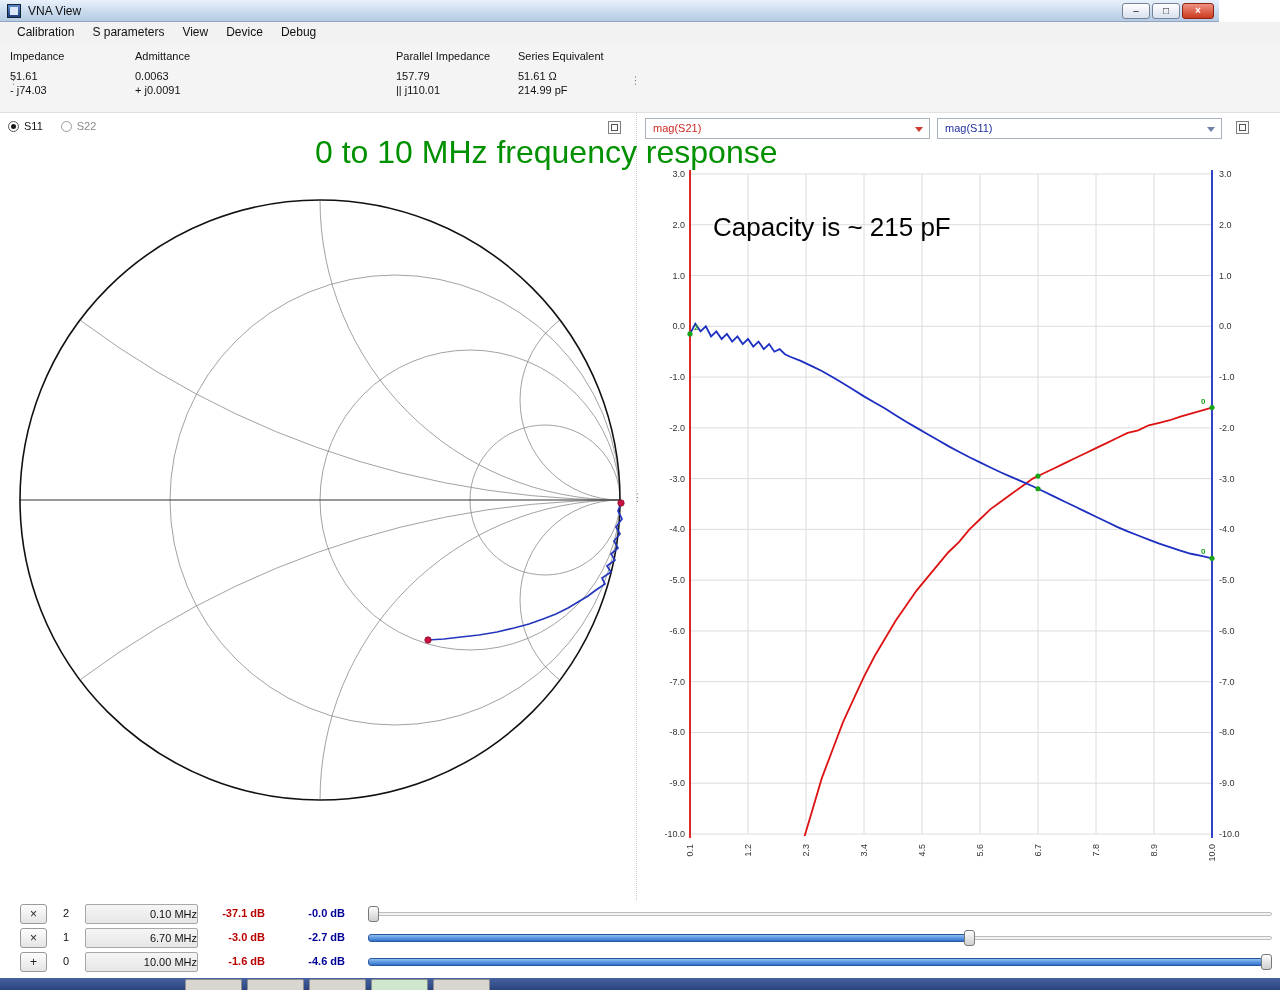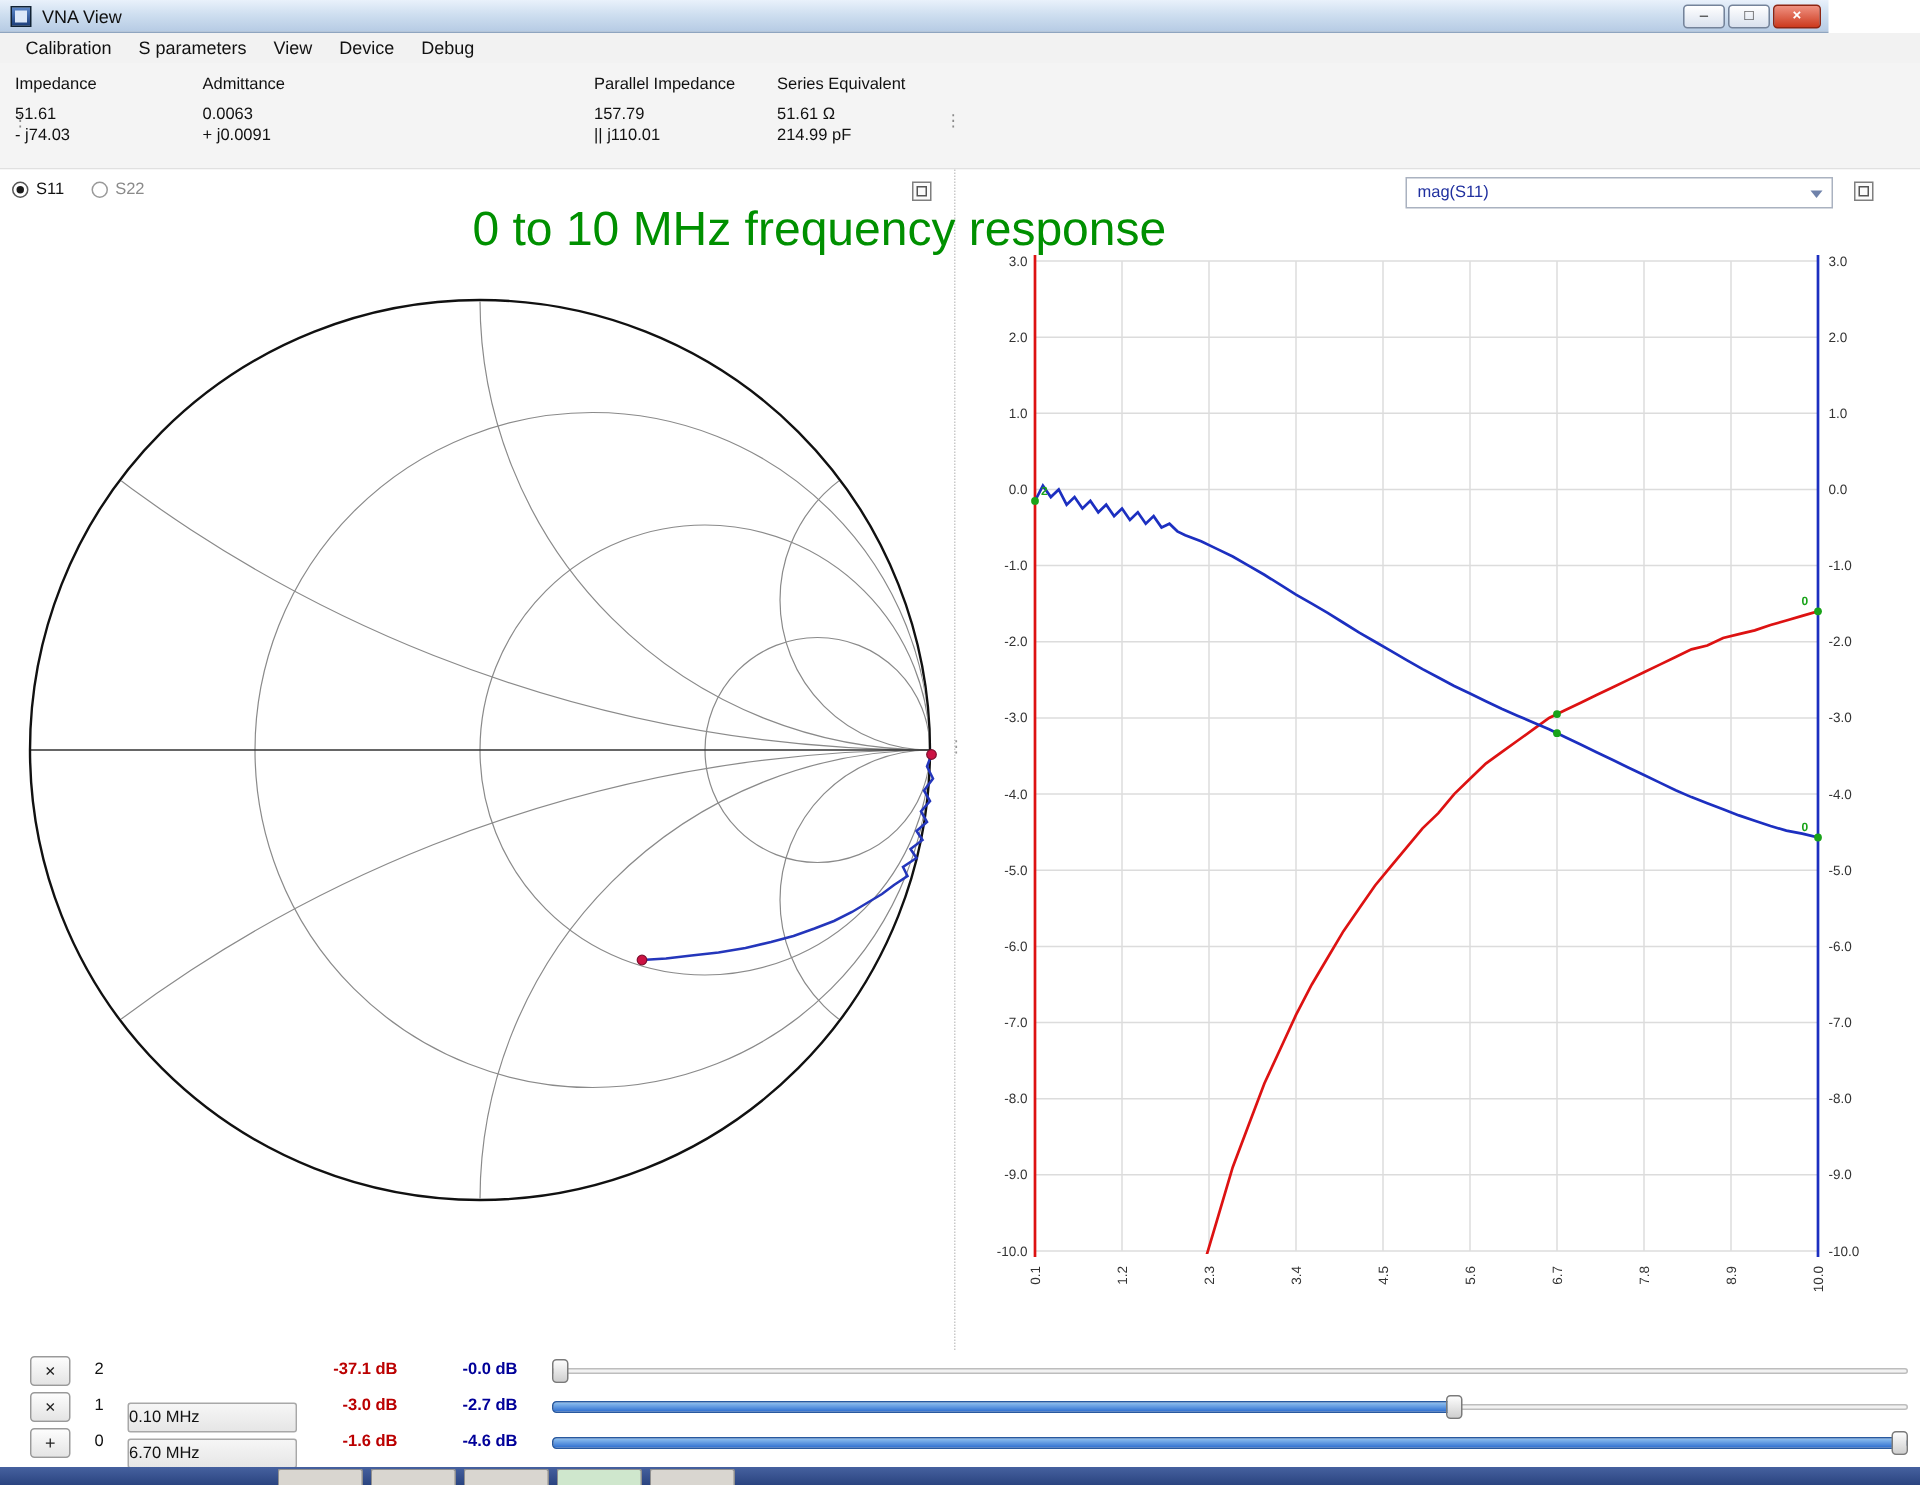--- a/index.html
+++ b/index.html
@@ -58,21 +58,21 @@
   .smith-annotation { position:absolute; left:315px; top:21px; font-size:32px; color:#009000; white-space:nowrap; }
   .plot-annotation { position:absolute; left:713px; top:95px; font-size:26px; color:#000; line-height:39px; white-space:nowrap; }
 
   
   .markers { position:absolute; left:0; top:900px; width:1280px; height:78px; background:#fff; }
   .mrow { position:absolute; left:0; width:1280px; height:24px; }
   .mbtn { position:absolute; left:20px; top:1px; width:27px; height:20px; border:1px solid #9a9a9a; border-radius:3px;
     background:linear-gradient(#fdfdfd,#e4e4e4); font-size:12px; text-align:center; line-height:18px; color:#222; }
   .midx { position:absolute; left:58px; top:4px; width:16px; text-align:center; font-size:11px; color:#111; }
   .mfreq { position:absolute; left:85px; top:1px; width:113px; height:20px; border:1px solid #a8a8a8; border-radius:2px;
-    background:linear-gradient(#f6f6f6,#e6e6e6); font-size:11px; text-align:left; line-height:18px; color:#111;margin-top:31px; }
+    background:linear-gradient(#f6f6f6,#e6e6e6); font-size:11px; text-align:right; line-height:18px; color:#111; }
   .ms21 { position:absolute; left:198px; top:4px; width:67px; text-align:right; font-size:11px; font-weight:bold; color:#bb0000; }
   .ms11 { position:absolute; left:288px; top:4px; width:57px; text-align:right; font-size:11px; font-weight:bold; color:#000099; }
   .slider { position:absolute; left:368px; top:1px; width:904px; height:20px; }
   .slider .track { position:absolute; left:0; right:0; top:8px; height:4px; background:#f2f2f2; border:1px solid #bdbdbd; border-radius:2px; }
   .slider .fill { position:absolute; left:0; top:6px; height:8px; background:linear-gradient(#8fc0ef,#2f6fd0); border:1px solid #28599f; border-radius:3px; }
   .slider .handle { position:absolute; top:2px; width:11px; height:16px; background:linear-gradient(#fdfdfd,#cfcfcf); border:1px solid #7a7a7a; border-radius:3px; }
 
   
   .taskbar { position:absolute; left:0; top:978px; width:1280px; height:12px; background:linear-gradient(#46619f,#2a4480); }
   .tb-btn { position:absolute; top:1px; width:57px; height:11px; background:#d9d6d0; border:1px solid #8f8f8f; border-bottom:none; border-radius:2px 2px 0 0; }
@@ -160,20 +160,24 @@
         <circle cx="620" cy="260" r="100" fill="none" stroke="#8a8a8a" stroke-width="0.8"></circle>
         <circle cx="620" cy="460" r="100" fill="none" stroke="#8a8a8a" stroke-width="0.8"></circle>
       </g>
       <line x1="20" y1="360" x2="620" y2="360" stroke="#333" stroke-width="1"></line>
       <circle cx="320" cy="360" r="300" fill="none" stroke="#111" stroke-width="1.6"></circle>
       <polyline points="621,363 618,371 622,379 616,387 620,394 614,401 618,408 611,414 615,420 607,426 611,432 602,438 605,444 596,450 588,456 578,462 568,468 556,474 543,479 529,484 514,488 497,492 479,495 461,497 444,499 428,500" fill="none" stroke="#2436bb" stroke-width="1.7"></polyline>
       <circle cx="621" cy="363" r="3.2" fill="#cc1243" stroke="#7d0f2e" stroke-width="0.8"></circle>
       <circle cx="428" cy="500" r="3.2" fill="#cc1243" stroke="#7d0f2e" stroke-width="0.8"></circle>
     </svg>
 
+  <div class="select-box" style="left:645px">
+    <span style="color:#cc2a22">mag(S21)</span>
+    <span class="caret red"></span>
+  </div>
   <div class="select-box" style="left:937px">
     <span style="color:#20309f">mag(S11)</span>
     <span class="caret blue"></span>
   </div>
   <div class="detach-btn" style="left:1236px;top:8px">
       <span></span>
     </div>
   <svg id="plot-svg" width="643" height="758" viewBox="0 0 643 758">
       <line x1="53" y1="34" x2="575" y2="34" stroke="#dcdcdc" stroke-width="1"></line>
       <text x="48" y="37" text-anchor="end" font-size="9" fill="#333">3.0</text>
@@ -251,20 +255,21 @@
       <circle cx="401.00000000000006" cy="336.07692307692304" r="2.6" fill="#19a319"></circle>
       <circle cx="401.00000000000006" cy="348.7692307692308" r="2.6" fill="#19a319"></circle>
       <circle cx="575" cy="267.53846153846155" r="2.6" fill="#19a319"></circle>
       <text x="564" y="263.53846153846155" font-size="8" fill="#19a319" font-weight="bold">0</text>
       <circle cx="575" cy="418.32307692307694" r="2.6" fill="#19a319"></circle>
       <text x="564" y="414.32307692307694" font-size="8" fill="#19a319" font-weight="bold">0</text>
     </svg>
 
   <div class="smith-annotation">0 to 10 MHz frequency response</div>
   <div class="plot-annotation">
+    <div>Capacity is ~ 215 pF</div>
   </div>
 </div>
 
 <div class="markers">
   <div class="mrow" style="top:3px">
     <div class="mbtn">×</div>
     <div class="midx">2</div>
     <div class="mfreq">0.10 MHz</div>
     <div class="ms21">-37.1 dB</div>
     <div class="ms11">-0.0 dB</div>

